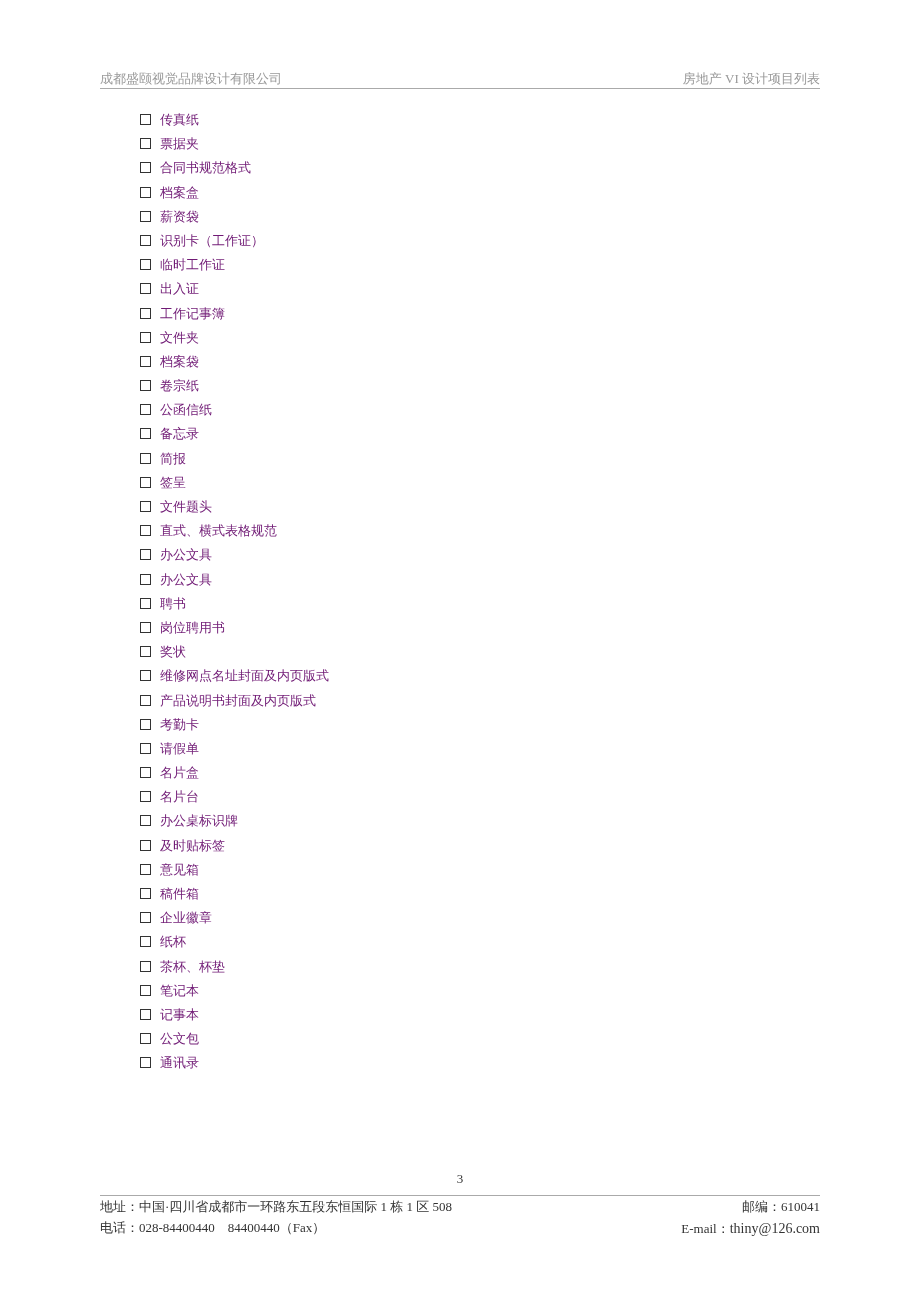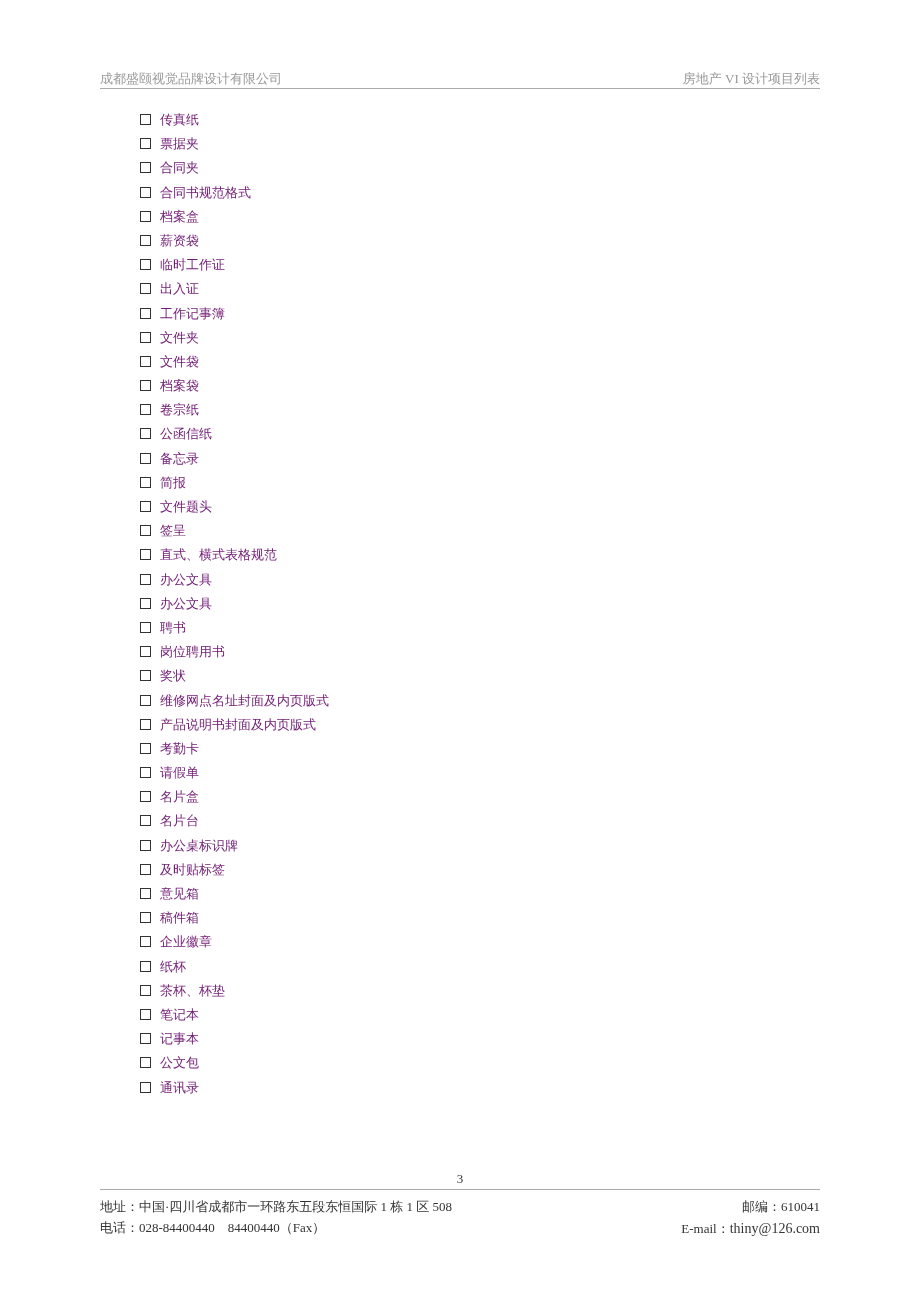--- a/index.html
+++ b/index.html
@@ -59,21 +59,21 @@
       text-align: center;
       font-size: 13px;
       color: #333333;
     }
     .footer {
       position: absolute;
       bottom: 60px;
       left: 100px;
       right: 100px;
       border-top: 1px solid #aaaaaa;
-      padding-top: 8px;
+      padding-top: 2px;
       font-size: 13px;
       color: #333333;
     }
     .footer-row {
       display: flex;
       justify-content: space-between;
       margin-bottom: 3px;
       line-height: 1.4;
     }
     .footer-left {
@@ -99,81 +99,77 @@
 <div class="checklist-item">
       <span class="checkbox"></span>
       <span>传真纸</span>
     </div>
     <div class="checklist-item">
       <span class="checkbox"></span>
       <span>票据夹</span>
     </div>
     <div class="checklist-item">
       <span class="checkbox"></span>
-      <span>合同夹</span>
-    </div>
-    <div class="checklist-item">
-      <span class="checkbox"></span>
       <span>合同书规范格式</span>
     </div>
     <div class="checklist-item">
       <span class="checkbox"></span>
       <span>档案盒</span>
     </div>
     <div class="checklist-item">
       <span class="checkbox"></span>
       <span>薪资袋</span>
     </div>
     <div class="checklist-item">
       <span class="checkbox"></span>
+      <span>识别卡（工作证）</span>
+    </div>
+    <div class="checklist-item">
+      <span class="checkbox"></span>
       <span>临时工作证</span>
     </div>
     <div class="checklist-item">
       <span class="checkbox"></span>
       <span>出入证</span>
     </div>
     <div class="checklist-item">
       <span class="checkbox"></span>
       <span>工作记事簿</span>
     </div>
     <div class="checklist-item">
       <span class="checkbox"></span>
       <span>文件夹</span>
     </div>
     <div class="checklist-item">
       <span class="checkbox"></span>
-      <span>文件袋</span>
-    </div>
-    <div class="checklist-item">
-      <span class="checkbox"></span>
       <span>档案袋</span>
     </div>
     <div class="checklist-item">
       <span class="checkbox"></span>
       <span>卷宗纸</span>
     </div>
     <div class="checklist-item">
       <span class="checkbox"></span>
       <span>公函信纸</span>
     </div>
     <div class="checklist-item">
       <span class="checkbox"></span>
       <span>备忘录</span>
     </div>
     <div class="checklist-item">
       <span class="checkbox"></span>
       <span>简报</span>
     </div>
     <div class="checklist-item">
       <span class="checkbox"></span>
+      <span>签呈</span>
+    </div>
+    <div class="checklist-item">
+      <span class="checkbox"></span>
       <span>文件题头</span>
-    </div>
-    <div class="checklist-item">
-      <span class="checkbox"></span>
-      <span>签呈</span>
     </div>
     <div class="checklist-item">
       <span class="checkbox"></span>
       <span>直式、横式表格规范</span>
     </div>
     <div class="checklist-item">
       <span class="checkbox"></span>
       <span>办公文具</span>
     </div>
     <div class="checklist-item">

